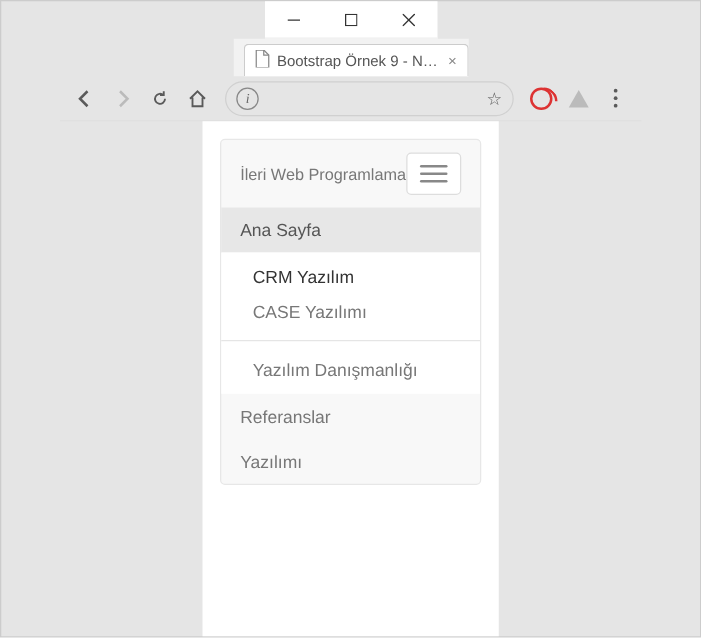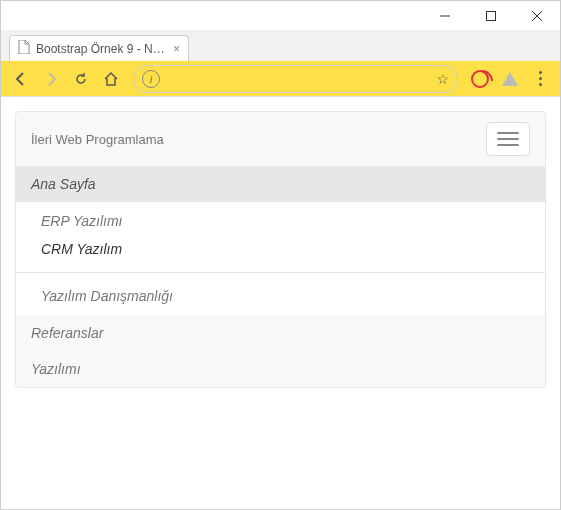--- a/index.html
+++ b/index.html
@@ -1,17 +1,17 @@
 <!DOCTYPE html>
 <html><head>
 <meta charset="utf-8">
 <style>
   * { box-sizing: border-box; margin: 0; padding: 0; }
   body { font-family: "Helvetica Neue", Helvetica, Arial, sans-serif; font-size: 14px; color: #333; background: #fff; }
-  .window { width: 561px; height: 510px; border: 1px solid #ccc; display: flex; flex-direction: column; background: #fde047; }
+  .window { width: 561px; height: 510px; border: 1px solid #ccc; display: flex; flex-direction: column; background: #e5e5e5; align-items: center; }
   .titlebar { height: 30px; display: flex; justify-content: flex-end; align-items: center; background: #fff; border-bottom: 1px solid #eee; }
   .titlebar-btn { width: 46px; height: 30px; display: flex; align-items: center; justify-content: center; font-size: 14px; color: #333; cursor: default; }
   .tabstrip { height: 30px; display: flex; align-items: flex-end; background: #f2f2f2; padding-left: 8px; }
   .tab { display: flex; align-items: center; height: 26px; background: #fff; border: 1px solid #ccc; border-bottom: none; border-top-left-radius: 4px; border-top-right-radius: 4px; padding: 0 8px; font-size: 12px; color: #555; max-width: 180px; }
   .tab .favicon { margin-right: 6px; color: #888; }
   .tab .title { white-space: nowrap; overflow: hidden; text-overflow: ellipsis; flex: 1; }
   .tab .close { margin-left: 8px; color: #888; }
   .toolbar { height: 36px; display: flex; align-items: center; padding: 0 6px; border-bottom: 1px solid #e0e0e0; gap: 2px; }
   .tool-btn { width: 28px; height: 28px; display: flex; align-items: center; justify-content: center; color: #5a5a5a; border-radius: 14px; }
   .tool-btn.disabled { color: #bbb; }
@@ -23,21 +23,21 @@
   .ext-o::after { content: ""; position: absolute; left: -2px; top: -2px; width: 18px; height: 18px; border: 2px solid transparent; border-top-color: #d33; border-radius: 50%; transform: rotate(45deg); }
   .drive { width: 0; height: 0; border-left: 8px solid transparent; border-right: 8px solid transparent; border-bottom: 14px solid #bbb; }
   .menu-dots { display: flex; flex-direction: column; gap: 3px; }
   .menu-dots span { width: 3px; height: 3px; background: #5a5a5a; border-radius: 50%; }
   .content { flex: 1; overflow: auto; padding: 14px; background: #fff; }
   .navbar { background: #f8f8f8; border: 1px solid #e7e7e7; border-radius: 4px; }
   .navbar-header { display: flex; align-items: center; justify-content: space-between; padding: 10px 15px; }
   .navbar-brand { font-size: 13px; color: #777; }
   .navbar-toggle { width: 44px; height: 34px; border: 1px solid #ddd; border-radius: 4px; background: #fff; display: flex; flex-direction: column; align-items: center; justify-content: center; gap: 4px; }
   .icon-bar { display: block; width: 22px; height: 2px; background: #888; border-radius: 1px; }
-  .nav { list-style: none; font-style: italic; }
+  .nav { list-style: none; }
   .nav > li > a { display: block; padding: 10px 15px; color: #777; text-decoration: none; }
   .nav > li.active > a { background: #e7e7e7; color: #555; }
   .nav > li.open > a { background: #e7e7e7; color: #555; }
   .caret { display: inline-block; width: 0; height: 0; margin-left: 4px; vertical-align: middle; border-top: 4px solid #777; border-right: 4px solid transparent; border-left: 4px solid transparent; }
   .dropdown-menu { list-style: none; background: #fff; padding: 5px 0; }
   .dropdown-menu li a { display: block; padding: 6px 25px; color: #777; text-decoration: none; font-size: 14px; }
   .dropdown-menu li a.highlight { color: #333; }
   .dropdown-menu .divider { height: 1px; margin: 9px 0; background: #e5e5e5; }
 </style>
 </head>
@@ -128,24 +128,24 @@
           <span class="icon-bar"></span>
         </button>
       </div>
       <ul class="nav">
         <li class="active">
           <a>Ana Sayfa</a>
         </li>
         <li class="open">
           <ul class="dropdown-menu">
             <li>
-                <a>ERP Yazılımı</a>
+                <a class="highlight">CRM Yazılım</a>
               </li>
             <li>
-                <a class="highlight">CRM Yazılım</a>
+                <a>CASE Yazılımı</a>
               </li>
             <li class="divider"></li>
             <li>
                 <a>Yazılım Danışmanlığı</a>
               </li>
           </ul>
         </li>
         <li>
           <a>Referanslar</a>
         </li>

